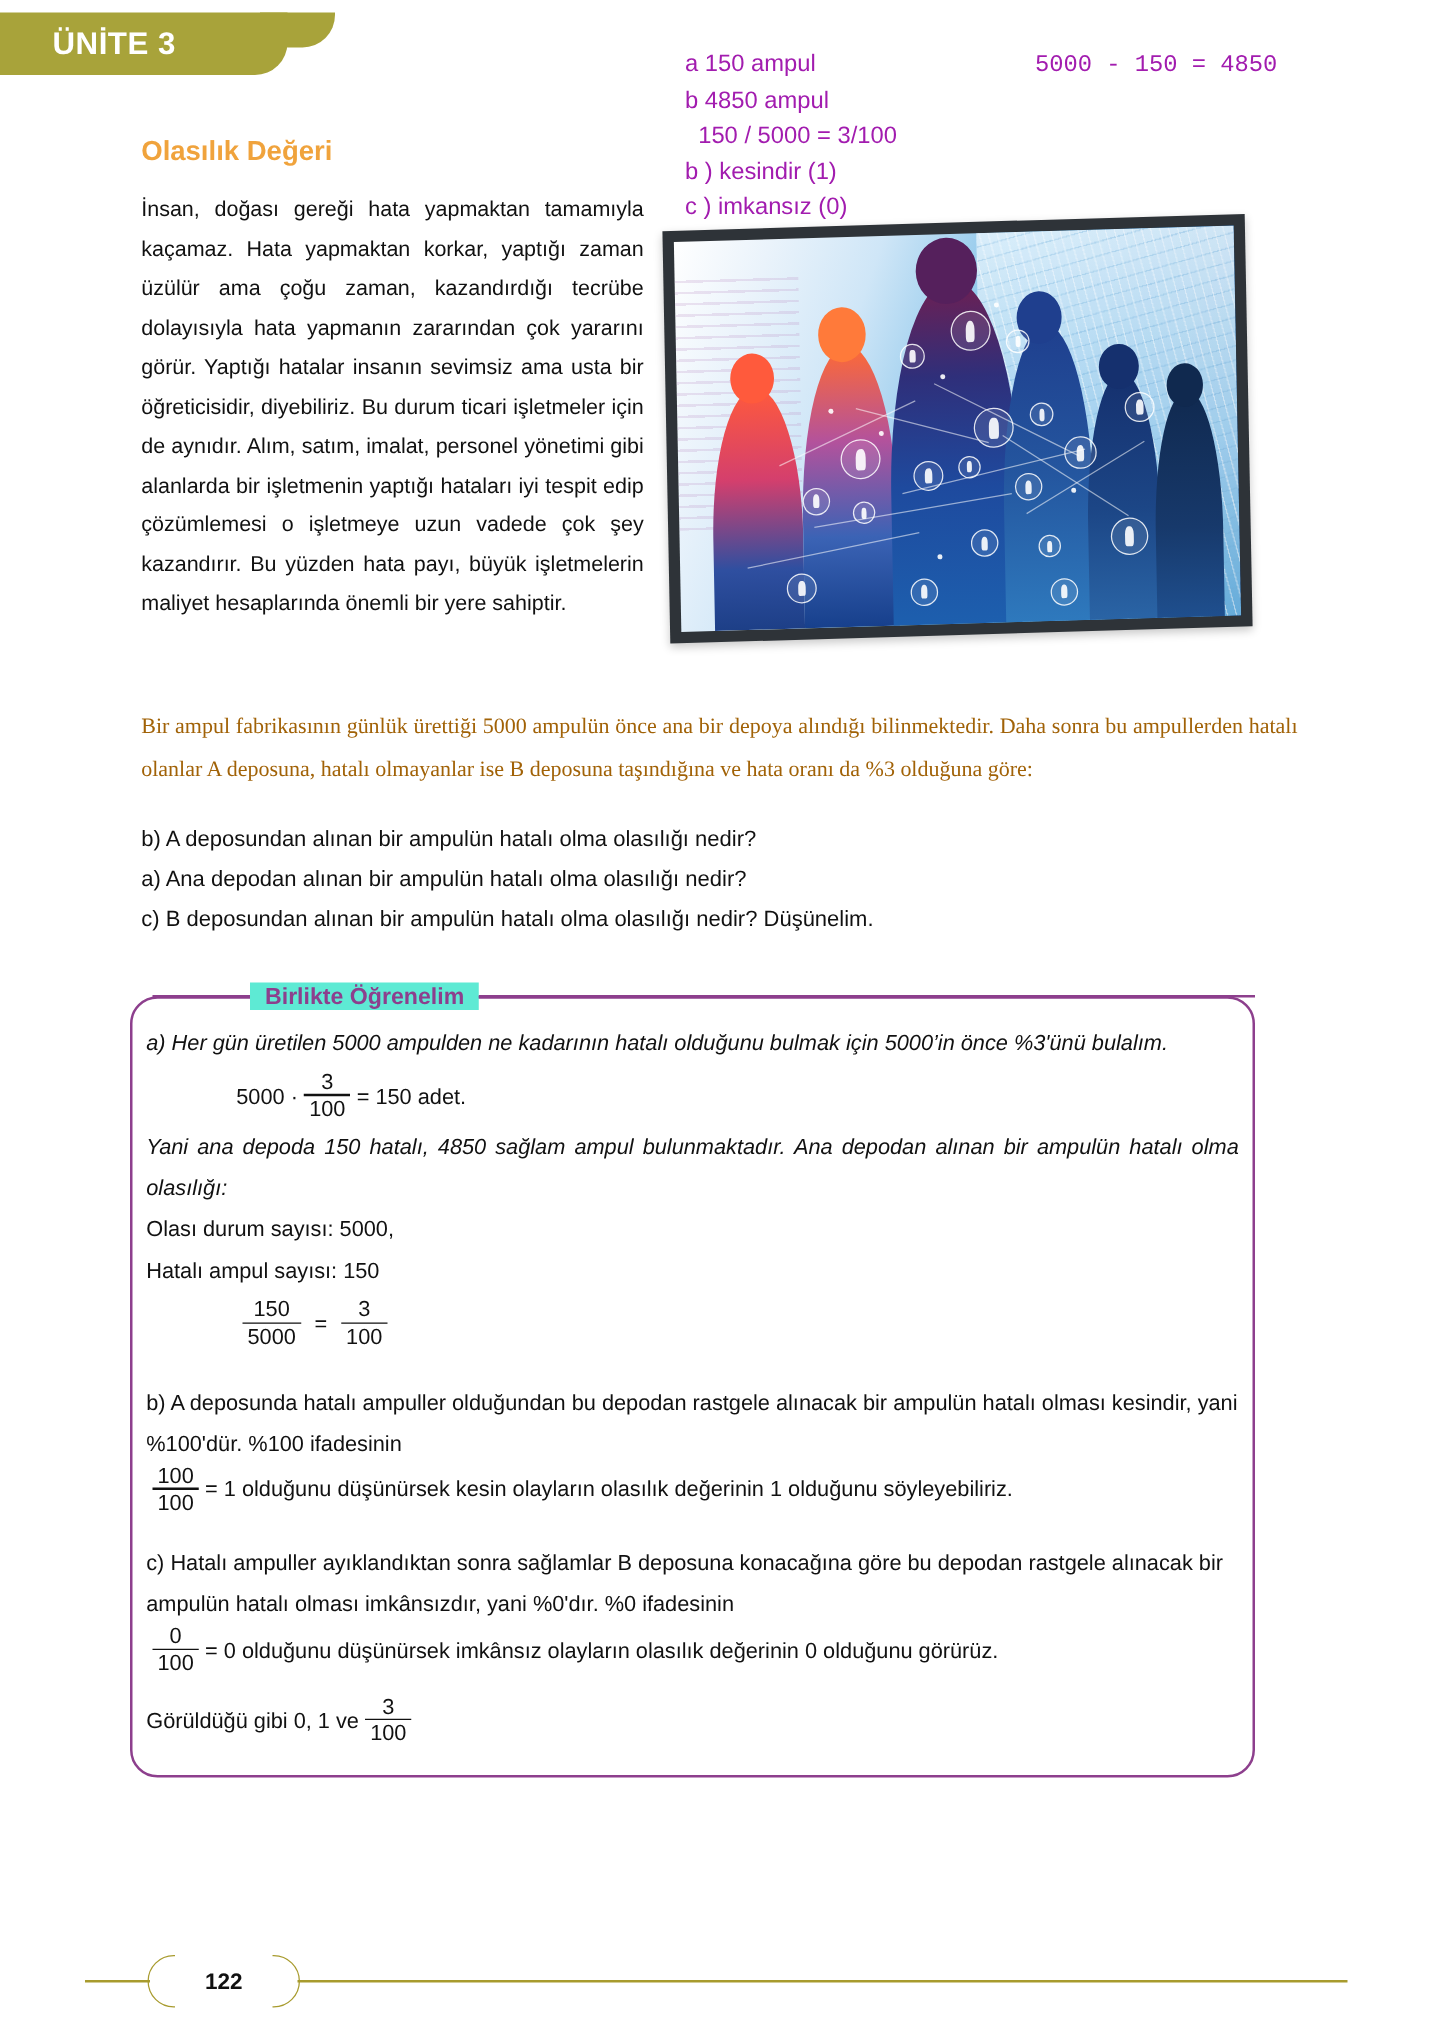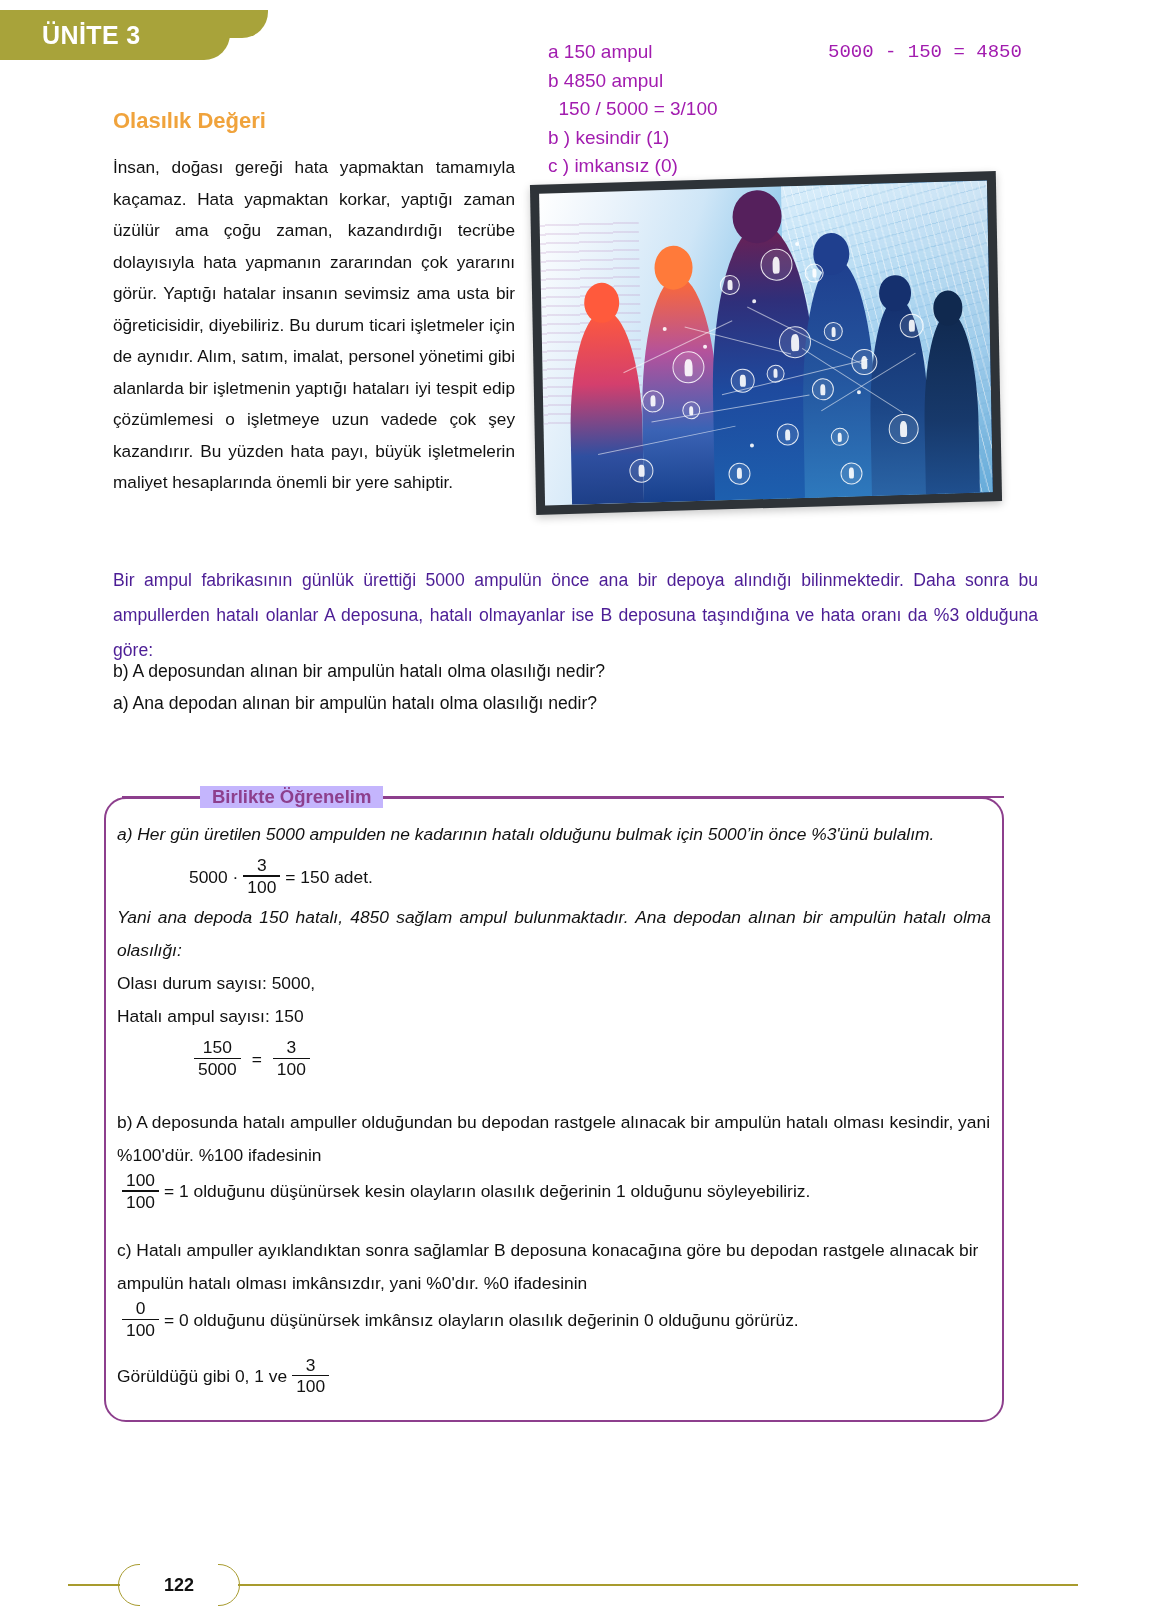--- a/index.html
+++ b/index.html
@@ -169,21 +169,22 @@
 
   
   .problem {
     position: absolute;
     left: 113px;
     top: 563px;
     width: 925px;
     font-size: 17.6px;
     line-height: 35px;
     text-align: justify;
-    color: #4c1d95;
+    color: #a16207;
+    font-family: Liberation Serif, serif;
   }
   .questions {
     position: absolute;
     left: 113px;
     top: 655px;
     width: 925px;
     font-size: 17.6px;
     line-height: 32px;
     color: #111;
   }
@@ -217,21 +218,21 @@
   }
   .learn-title-rule-long {
     height: 2px;
     background: #8d3f8d;
     flex: 1 1 auto;
   }
   .learn-title-text {
     color: #8d3f8d;
     font-weight: bold;
     font-size: 18.5px;
-    background: #c4b5fd;
+    background: #5eead4;
     padding: 0 12px;
     white-space: nowrap;
   }
   .learn-body {
     position: absolute;
     left: 117px;
     top: 818px;
     width: 874px;
     font-size: 17.4px;
     line-height: 33px;
@@ -419,20 +420,21 @@
         <div class="dot" style="left:70%;top:66%;"></div>
         <div class="dot" style="left:46%;top:82%;"></div>
       </div>
     </div>
   </div>
 
   <div class="problem">Bir ampul fabrikasının günlük ürettiği 5000 ampulün önce ana bir depoya alındığı bilinmektedir. Daha sonra bu ampullerden hatalı olanlar A deposuna, hatalı olmayanlar ise B deposuna taşındığına ve hata oranı da %3 olduğuna göre:</div>
   <div class="questions">
     <div>b) A deposundan alınan bir ampulün hatalı olma olasılığı nedir?</div>
     <div>a) Ana depodan alınan bir ampulün hatalı olma olasılığı nedir?</div>
+    <div>c) B deposundan alınan bir ampulün hatalı olma olasılığı nedir? Düşünelim.</div>
   </div>
 
   <div class="learn-box"></div>
   <div class="learn-title-row">
     <div class="learn-title-gapL"></div>
     <div class="learn-title-rule"></div>
     <div class="learn-title-text">Birlikte Öğrenelim</div>
     <div class="learn-title-rule-long"></div>
   </div>
 

